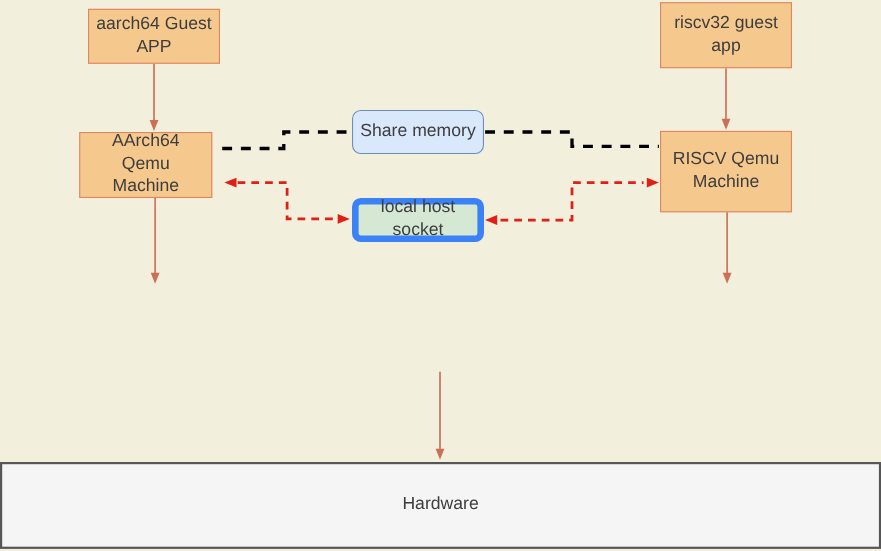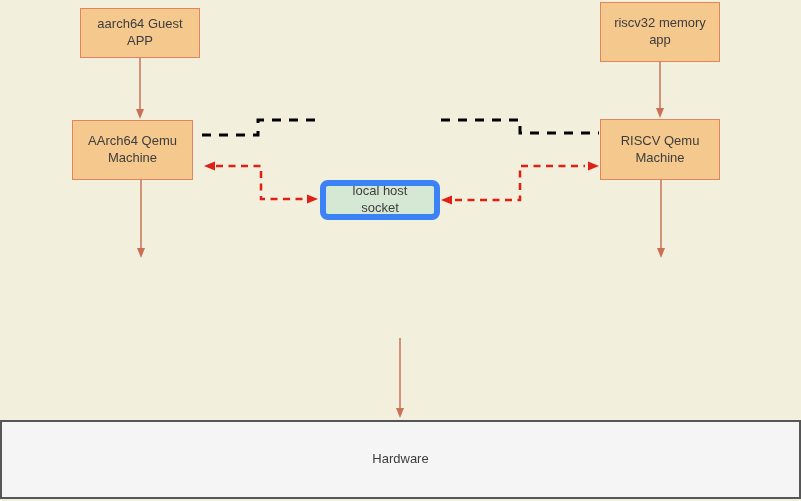--- a/index.html
+++ b/index.html
@@ -15,32 +15,32 @@
   }
   .connector-layer{
     position:absolute;left:0;top:0;width:801px;height:501px;
     z-index:1;
   }
   .node{
     position:absolute;
     box-sizing:border-box;
     display:flex;align-items:center;justify-content:center;
     text-align:center;
-    font-size:13px;line-height:1.3;color:#3d3d3d;
+    font-size:16px;line-height:1.3;color:#3d3d3d;
     z-index:2;
     padding:2px 6px;
   }
   .node-orange{
     background:#f5c88d;
     border:1px solid #e0855f;
   }
   .node-app-aarch64{left:80px;top:8px;width:120px;height:50px;}
   .node-app-riscv{left:600px;top:2px;width:120px;height:60px;}
   .node-qemu-aarch64{left:72px;top:120px;width:121px;height:60px;}
-  .node-qemu-riscv{left:600px;top:119px;width:120px;height:61px;}
+  .node-qemu-riscv{left:600px;top:119px;width:120px;height:74px;}
   .node-shm{
     left:320px;top:100px;width:120px;height:40px;
     background:#dae8fc;border:1px solid #6c8ebf;border-radius:8px;
   }
   .node-sock{
     left:320px;top:180px;width:120px;height:40px;
     background:#d5e8d4;border:6px solid #3b82f6;border-radius:8px;
   }
   .bar-hostos{
     left:0;top:260px;width:801px;height:78px;
@@ -89,31 +89,34 @@
       <polygon points="441,200 452,195.5 452,204.5"></polygon>
       <polygon points="599,166 588,161.5 588,170.5"></polygon>
     </g>
   </svg>
 
   <div class="node node-orange node-app-aarch64">
     <span class="node-label">aarch64 Guest APP</span>
   </div>
 
   <div class="node node-orange node-app-riscv">
-    <span class="node-label">riscv32 memory app</span>
+    <span class="node-label">riscv32 guest app</span>
   </div>
 
   <div class="node node-orange node-qemu-aarch64">
     <span class="node-label">AArch64 Qemu Machine</span>
   </div>
 
   <div class="node node-orange node-qemu-riscv">
     <span class="node-label">RISCV Qemu Machine</span>
   </div>
 
+  <div class="node node-shm">
+    <span class="node-label">Share memory</span>
+  </div>
 
   <div class="node node-sock">
     <span class="node-label">local host socket</span>
   </div>
 
 
   <div class="node bar-hardware">
     <span class="node-label">Hardware</span>
   </div>
 

